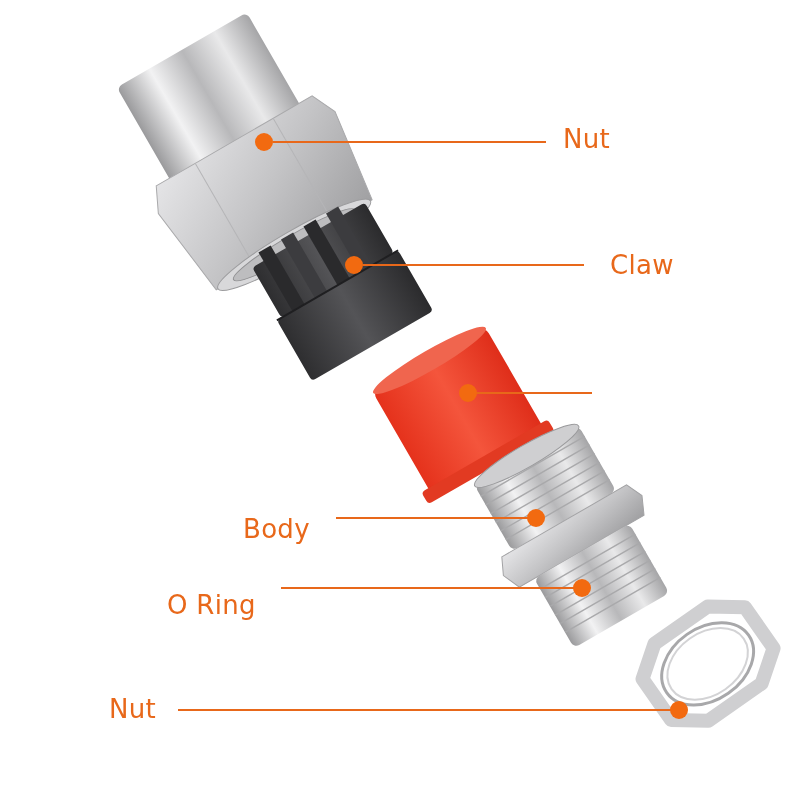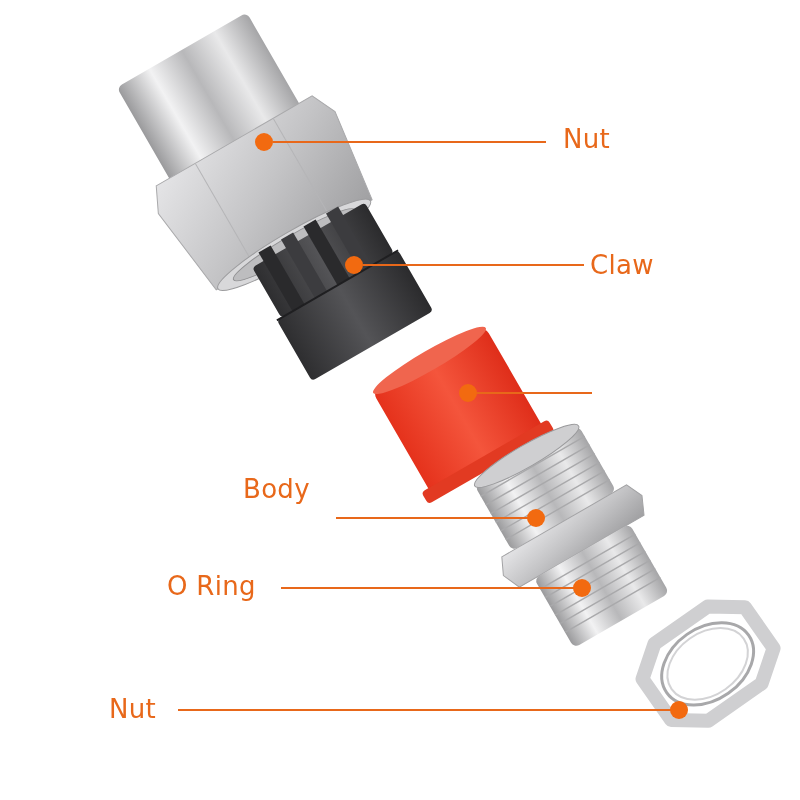--- a/index.html
+++ b/index.html
@@ -100,29 +100,29 @@
       <ellipse cx="672" cy="665" rx="44" ry="31" fill="#ffffff" stroke="#d3d3d5" stroke-width="2"></ellipse>
     </g>
   </svg>
 
   <div class="leader" style="left:237px; top:141px; width:273px;"></div>
   <div class="dot" style="left:219px; top:133px;"></div>
   <div class="label" style="left:527px; top:124px;">Nut</div>
 
   <div class="leader" style="left:327px; top:264px; width:221px;"></div>
   <div class="dot" style="left:309px; top:256px;"></div>
-  <div class="label" style="left:554px; top:250px;">Claw</div>
+  <div class="label" style="left:574px; top:250px;">Claw</div>
 
   <div class="leader" style="left:441px; top:392px; width:115px;"></div>
   <div class="dot" style="left:423px; top:384px;"></div>
 
-  <div class="label" style="left:207px; top:474px;">Body</div>
+  <div class="label" style="left:207px; top:514px;">Body</div>
   <div class="leader" style="left:300px; top:517px; width:200px;"></div>
   <div class="dot" style="left:491px; top:509px;"></div>
 
-  <div class="label" style="left:131px; top:571px;">O Ring</div>
+  <div class="label" style="left:131px; top:590px;">O Ring</div>
   <div class="leader" style="left:245px; top:587px; width:301px;"></div>
   <div class="dot" style="left:537px; top:579px;"></div>
 
   <div class="label" style="left:73px; top:694px;">Nut</div>
   <div class="leader" style="left:142px; top:709px; width:501px;"></div>
   <div class="dot" style="left:634px; top:701px;"></div>
 </div>
 
 </body></html>

